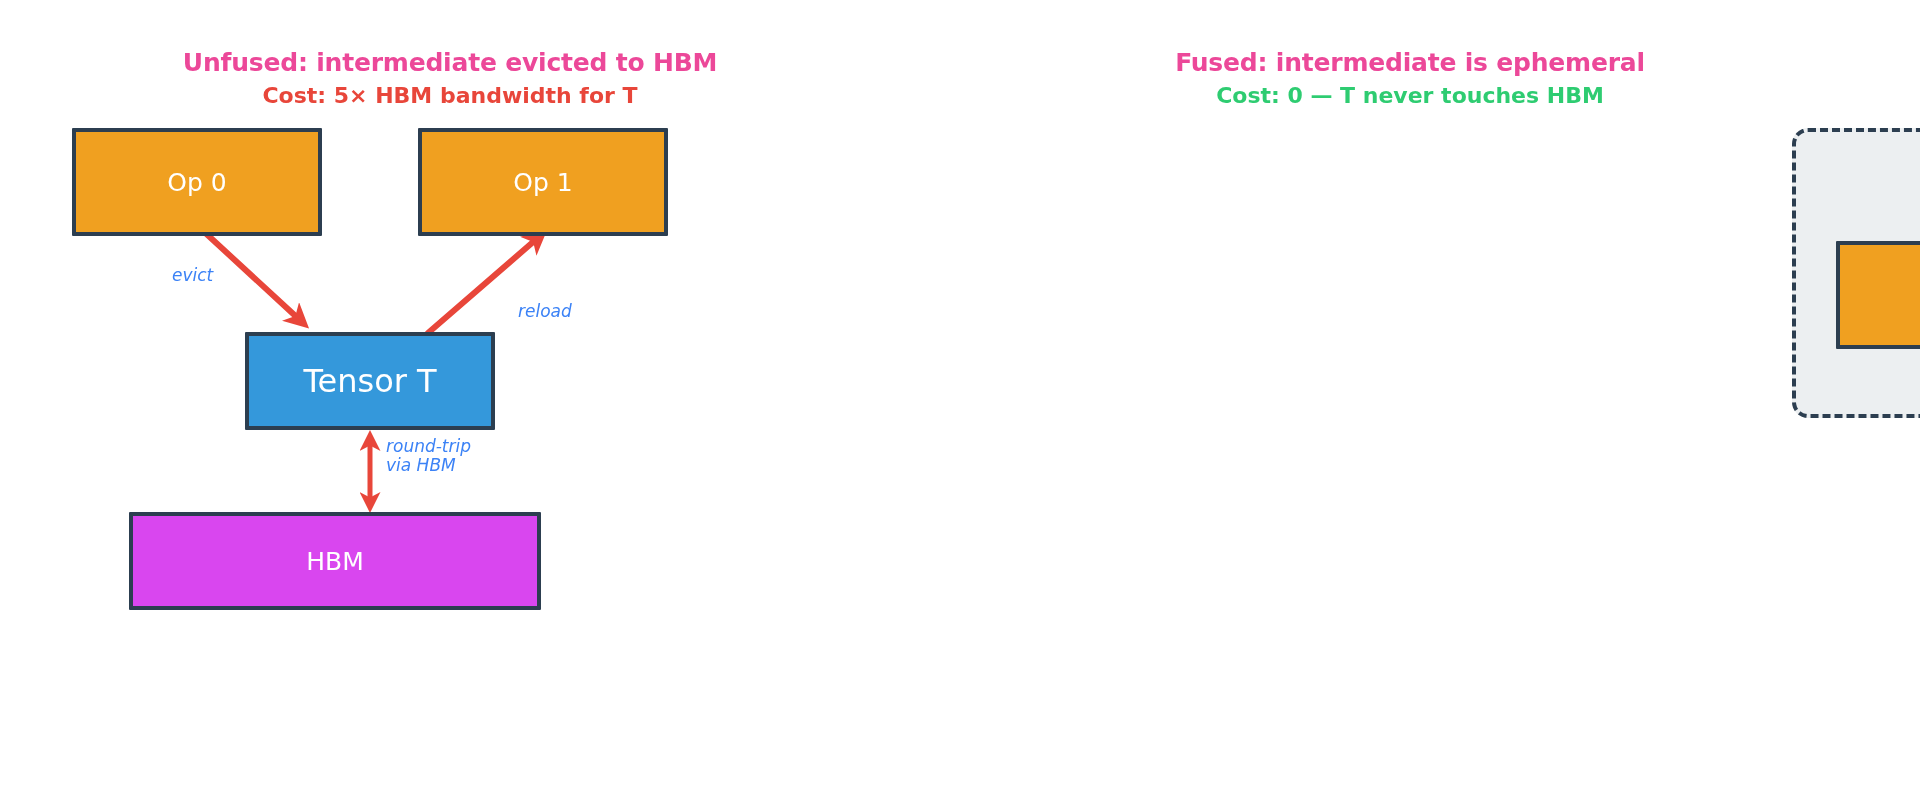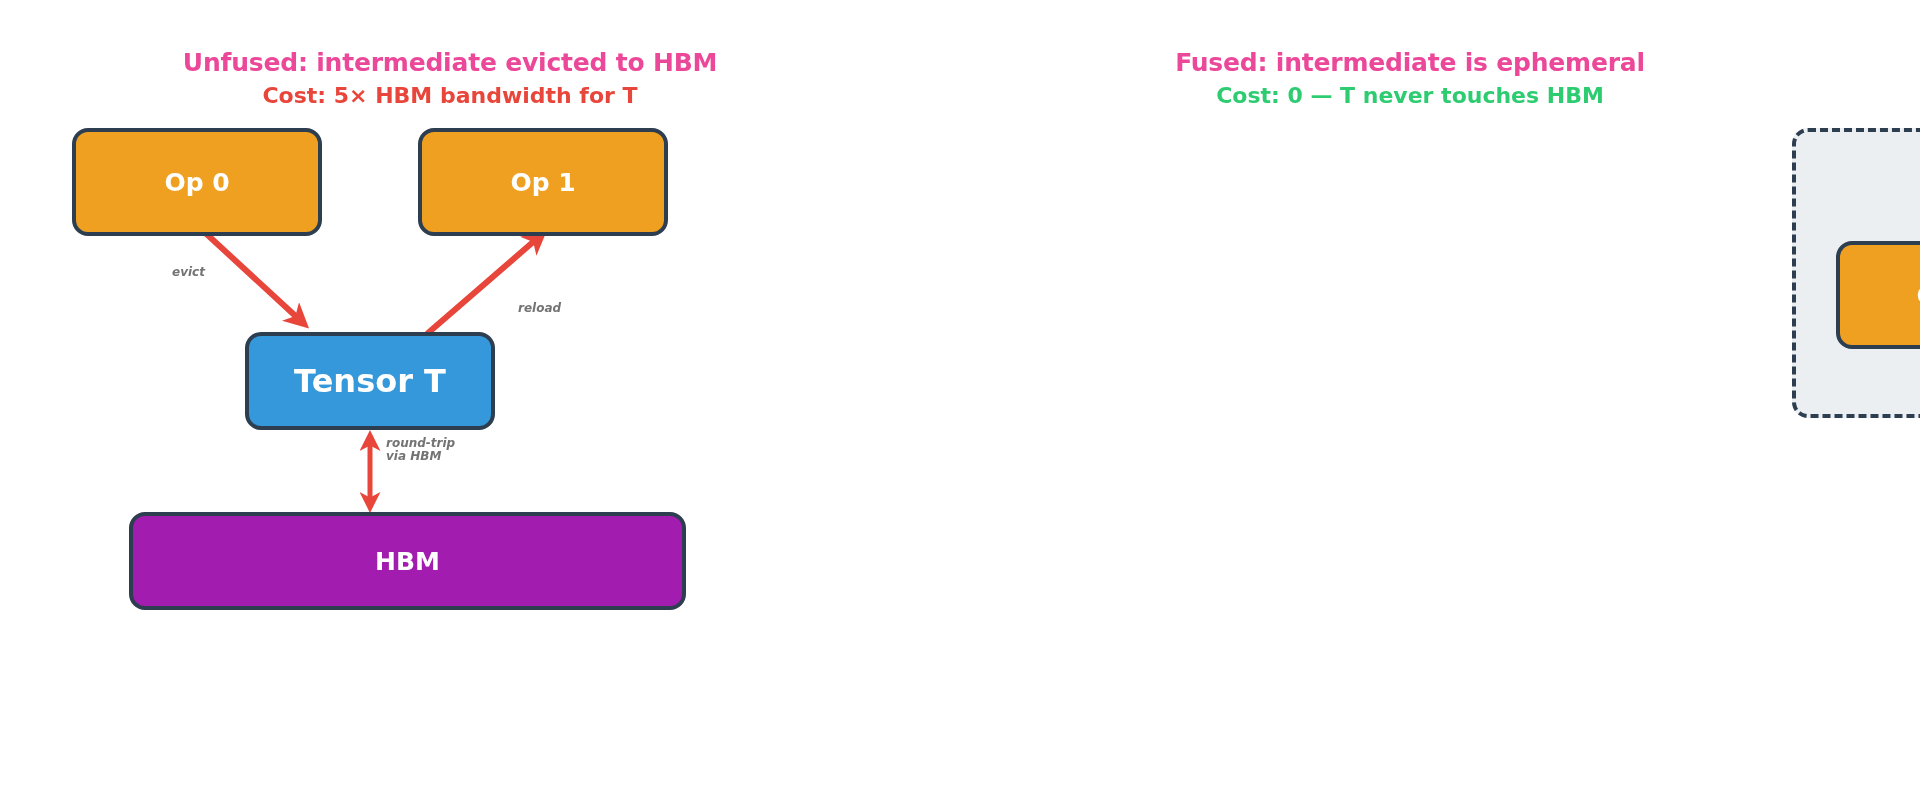--- a/index.html
+++ b/index.html
@@ -43,64 +43,63 @@
     white-space: nowrap;
   }
   #subtitle-unfused { top: 83px; color: #e8463a; }
   #subtitle-fused   { top: 83px; color: #2ecc71; }
 
   
   .node {
     position: absolute;
     box-sizing: border-box;
     border: 4px solid #2c3e50;
-    border-radius: 16px;
+    border-radius: 1px;
     display: flex;
     align-items: center;
     justify-content: center;
     color: #ffffff;
-    font-weight: bold;
+    font-weight: normal;
     text-align: center;
   }
 
   #node-op0-unfused {
     left: 72px;  top: 128px;  width: 250px; height: 108px;
     background: #f0a020; font-size: 25px;
   }
   #node-op1-unfused {
     left: 418px; top: 128px;  width: 250px; height: 108px;
     background: #f0a020; font-size: 25px;
   }
   #node-tensor-t {
     left: 245px; top: 332px;  width: 250px; height: 98px;
     background: #3498db; font-size: 32px;
   }
   #node-hbm {
-    left: 129px; top: 512px;  width: 557px; height: 98px;
-    background: #a21caf; font-size: 25px;
+    left: 129px; top: 512px;  width: 412px; height: 98px;
+    background: #d946ef; font-size: 25px;
   }
 
   
   .arrow-svg {
     position: absolute;
     left: 0; top: 0;
     width: 900px; height: 795px;
     pointer-events: none;
     overflow: visible;
   }
 
   .edge-label {
     position: absolute;
-    color: #737373;
+    color: #3b82f6;
     font-style: italic;
-    font-size: 12px;
+    font-size: 17px;
     font-family: "DejaVu Sans", sans-serif;
     white-space: pre-line;
     line-height: 1.12;
-    font-weight: bold;
   }
   #label-evict  { left: 172px; top: 266px; }
   #label-reload { left: 518px; top: 266px; margin-top: 36px; }
   #label-roundtrip { left: 386px; top: 437px; }
 
   
   #fused-container {
     position: absolute;
     left: 892px; top: 128px;
     width: 612px; height: 290px;

